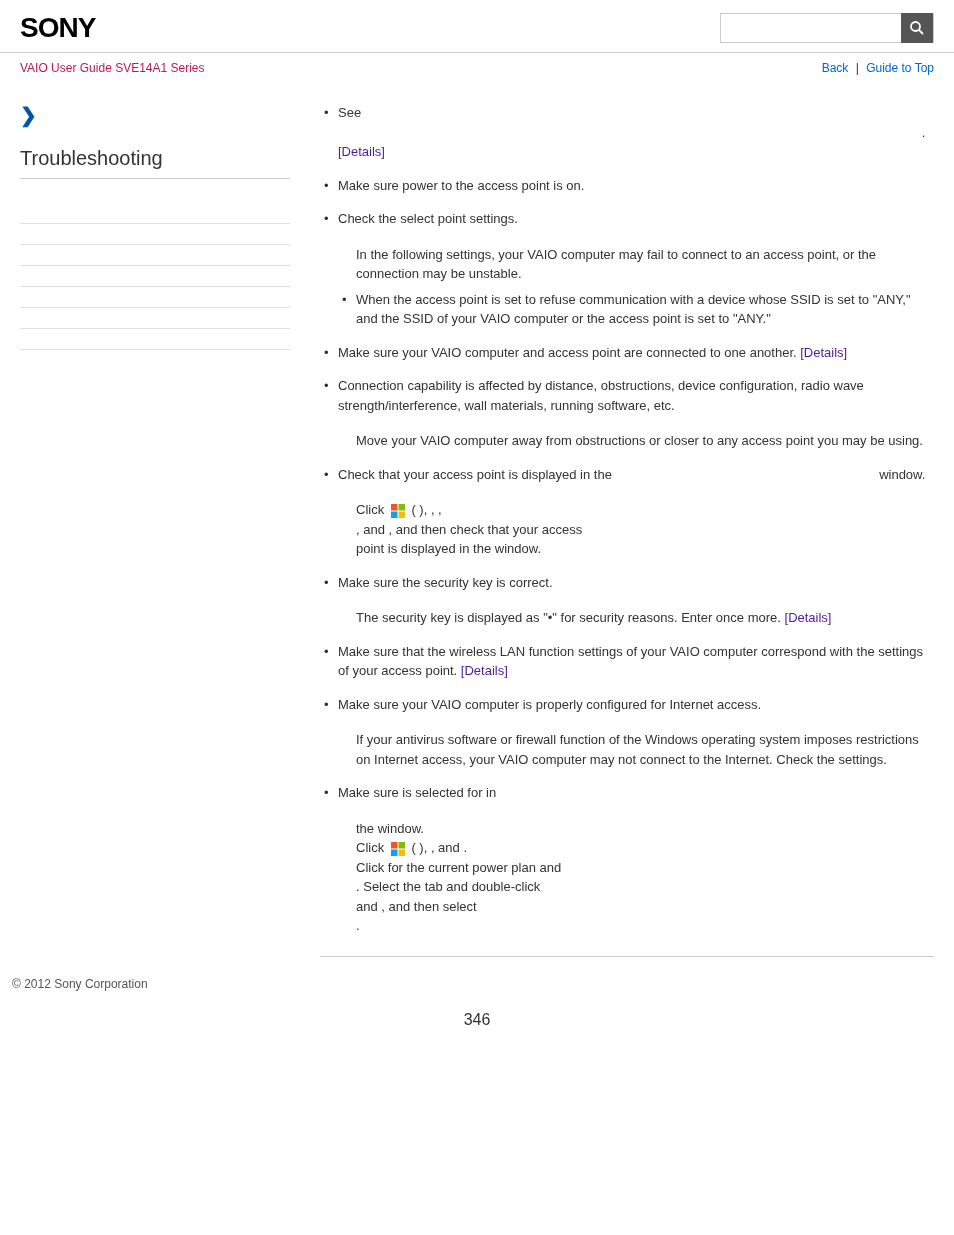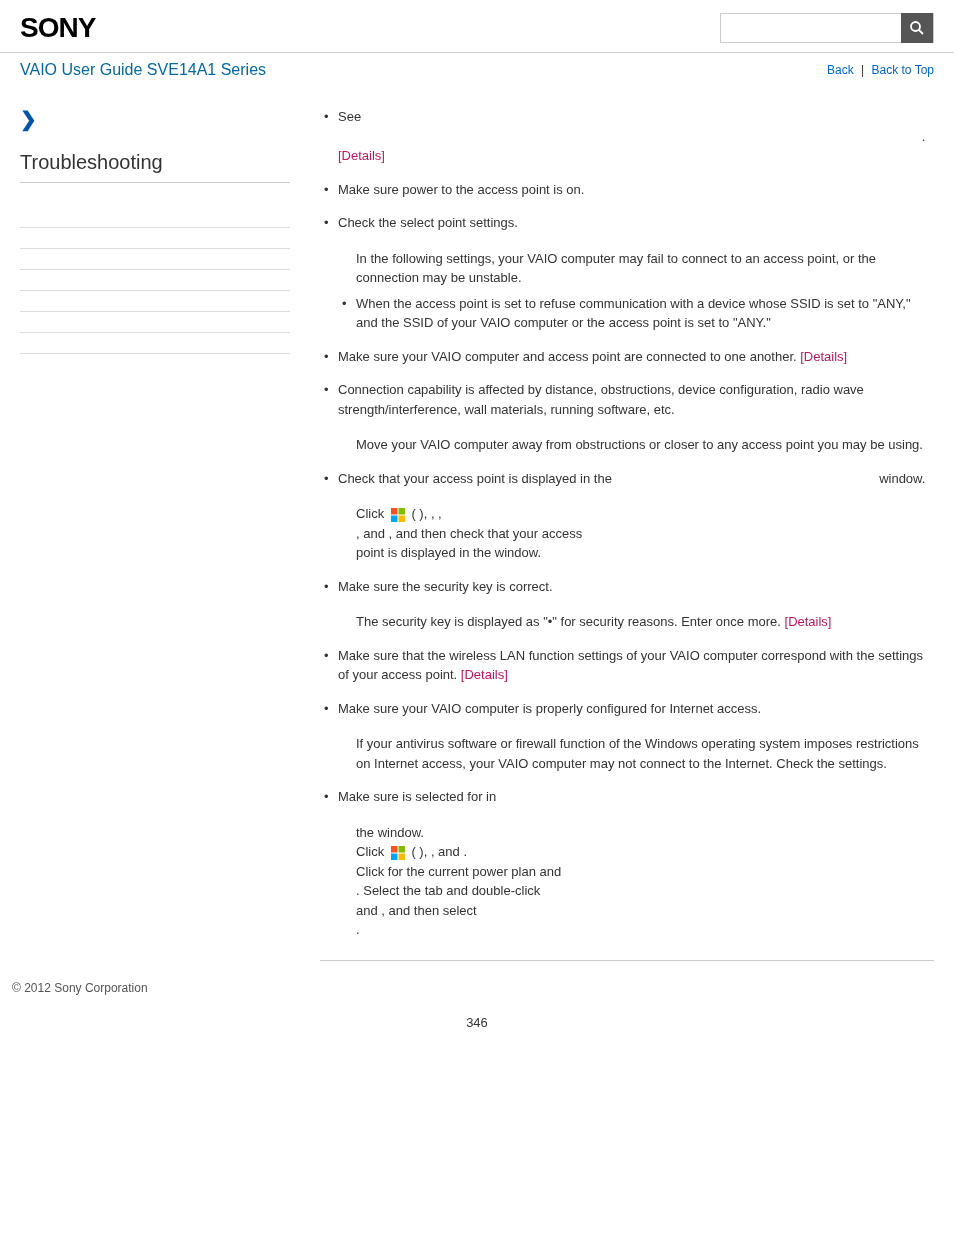--- a/index.html
+++ b/index.html
@@ -53,22 +53,22 @@
       font-size: 14px;
     }
     
     .sub-header {
       display: flex;
       align-items: center;
       justify-content: space-between;
       padding: 8px 20px;
     }
     .breadcrumb-text {
-      font-size: 16px;
-      color: #0369a1;
+      font-size: 12px;
+      color: #be185d;
     }
     .nav-links {
       font-size: 12px;
     }
     .nav-links a {
       color: #0066cc;
       text-decoration: none;
     }
     .nav-divider {
       color: #333;
@@ -128,21 +128,21 @@
       line-height: 1.5;
     }
     .content ul li::before {
       content: "•";
       position: absolute;
       left: 4px;
       top: 0;
       color: #333;
     }
     .details-link {
-      color: #be185d;
+      color: #4c1d95;
       text-decoration: none;
     }
     .sub-bullet {
       list-style: none;
       padding-left: 20px;
       margin-top: 6px;
     }
     .sub-bullet li {
       position: relative;
       padding-left: 16px;
@@ -172,21 +172,21 @@
       border-top: 1px solid #ccc;
       margin: 20px 0 10px 0;
     }
     .footer {
       padding: 10px 12px;
       font-size: 12px;
       color: #555;
     }
     .page-number {
       text-align: center;
-      font-size: 13px;
+      font-size: 16px;
       color: #333;
       padding: 10px 0 20px 0;
     }
     .indent-block {
       padding-left: 18px;
       margin-top: 16px;
       line-height: 1.5;
     }
   </style>
 </head>
@@ -203,21 +203,21 @@
       </svg>
     </button>
   </div>
 </div>
 
 <div class="sub-header">
   <span class="breadcrumb-text">VAIO User Guide SVE14A1 Series</span>
   <div class="nav-links">
     <a href="#">Back</a>
     <span class="nav-divider"> | </span>
-    <a href="#">Back to Top</a>
+    <a href="#">Guide to Top</a>
   </div>
 </div>
 
 <div class="main-container">
 
   <div class="sidebar">
     <span class="chevron-icon">❯</span>
     <h2 class="sidebar-title">Troubleshooting</h2>
     <ul class="sidebar-items">
       <li class="sidebar-item"></li>

